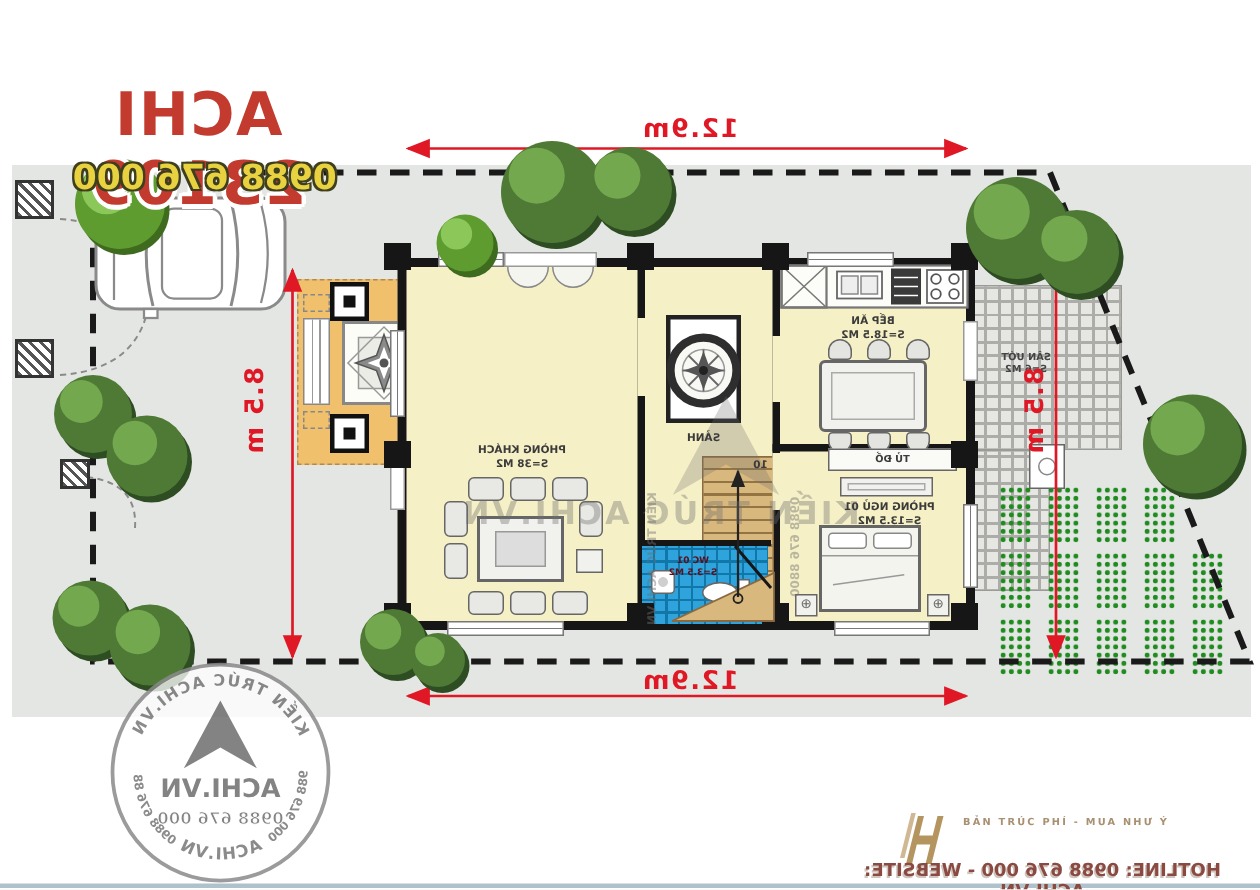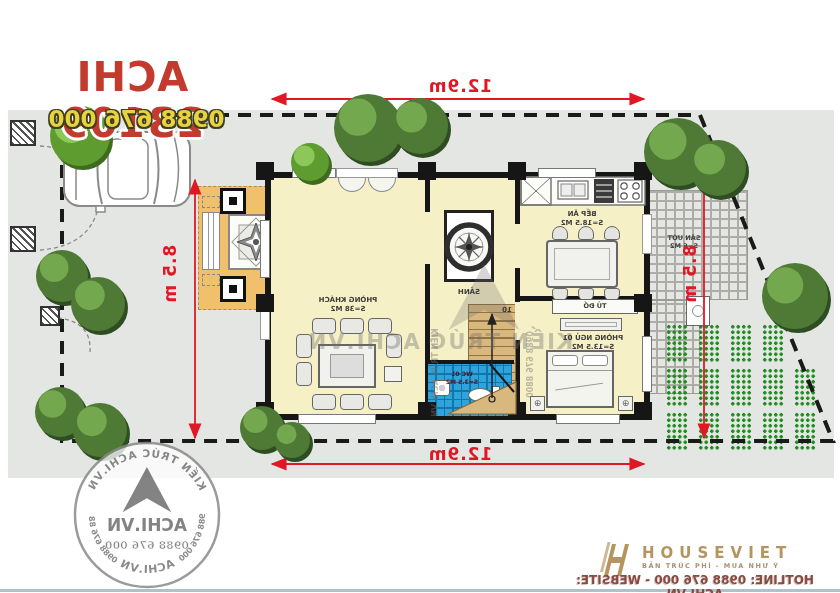--- a/index.html
+++ b/index.html
@@ -336,21 +336,20 @@
       <text x="0" y="34" text-anchor="middle" font-size="11" font-weight="bold" fill="#6E6E6E" stroke="#fff" stroke-width="0.6">0988 676 000</text>
     </svg>
   </div>
 
   <div class="abs" style="left:598px;top:542px;width:236px;z-index:45;">
     <svg style="position:absolute;left:0;top:0;" width="38" height="38" viewBox="0 0 38 38">
       <path d="M6,34 L14,2 h4 l-3.2,13 h9 l3.2,-13 h4 l-8,32 h-4 l3.2,-13 h-9 l-3.2,13 z" fill="#B5955F"></path>
       <path d="M2,30 L10,-2 h3 l-8,32 z" fill="#CBB088" opacity="0.9"></path>
     </svg>
     <div style="position:absolute;left:44px;top:2px;">
-      <div id="hv-brand">HOUSEVIET</div>
       <div id="hv-tag">BẢN TRÚC PHÍ - MUA NHƯ Ý</div>
     </div>
   </div>
   <div id="hotline" class="mx">HOTLINE: 0988 676 000 - WEBSITE: ACHI.VN</div>
   <div class="abs" style="left:0;top:589px;width:840px;height:3px;background:#AEC2CC;z-index:44;"></div>
 
 <div class="pillar" style="left: 256px; top: 162px;"></div>
     <div class="pillar" style="left: 418px; top: 162px;"></div>
     <div class="pillar" style="left: 508px; top: 162px;"></div>
     <div class="pillar" style="left: 634px; top: 162px;"></div>

